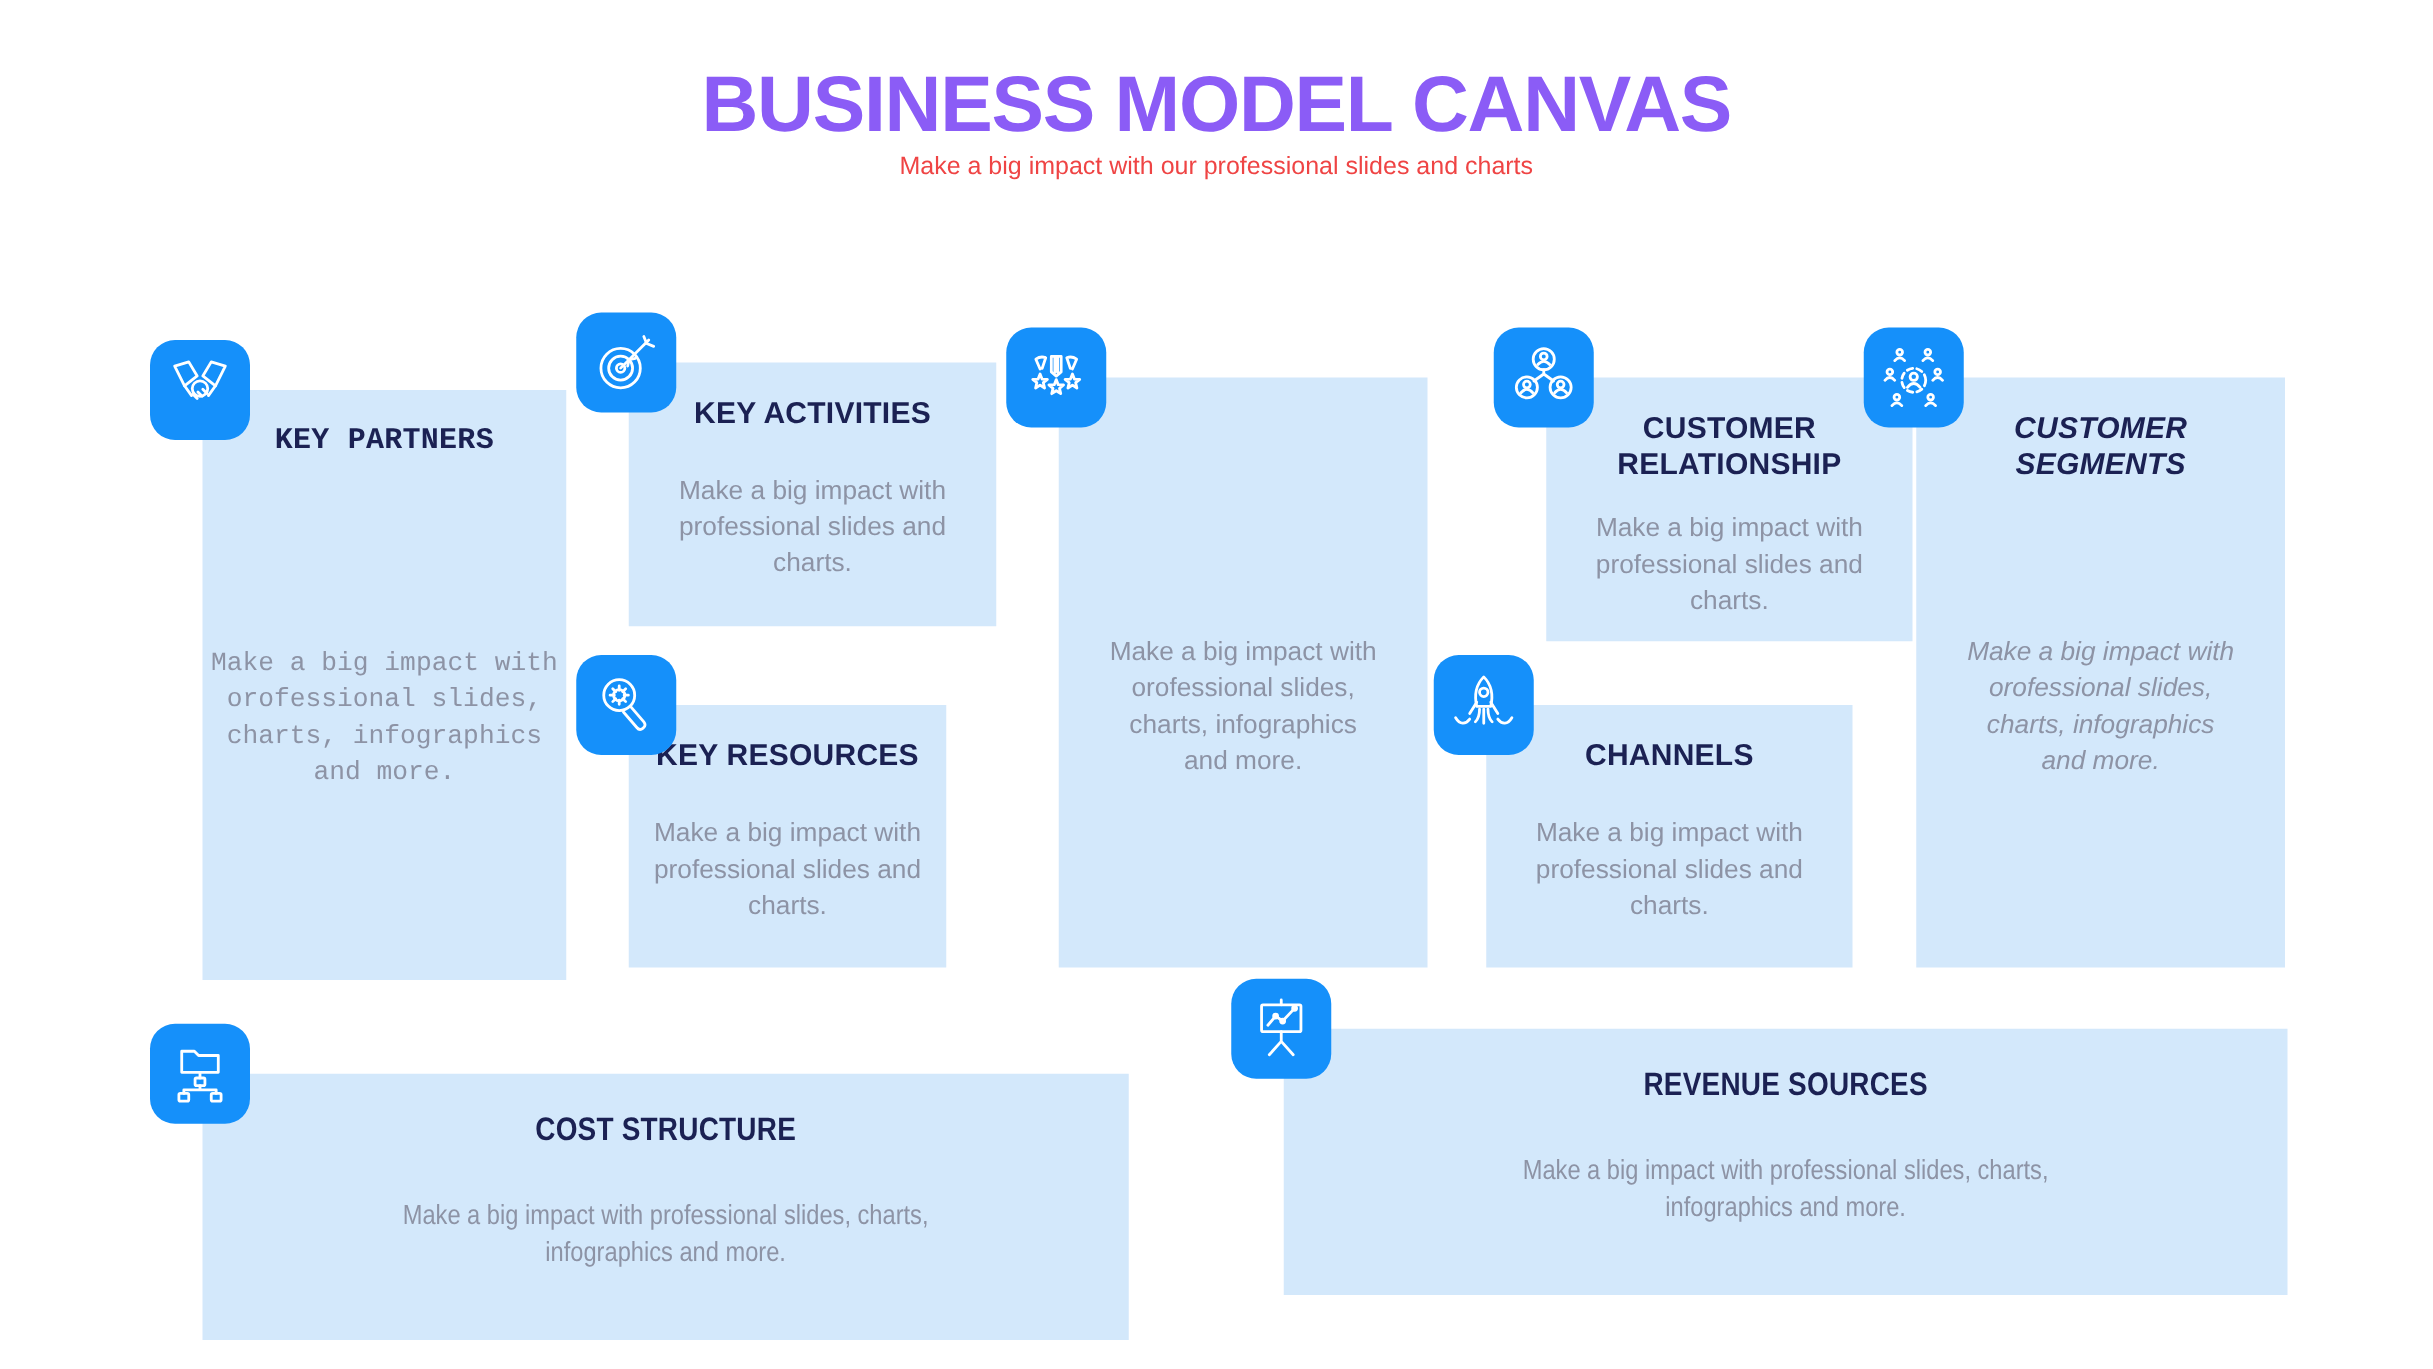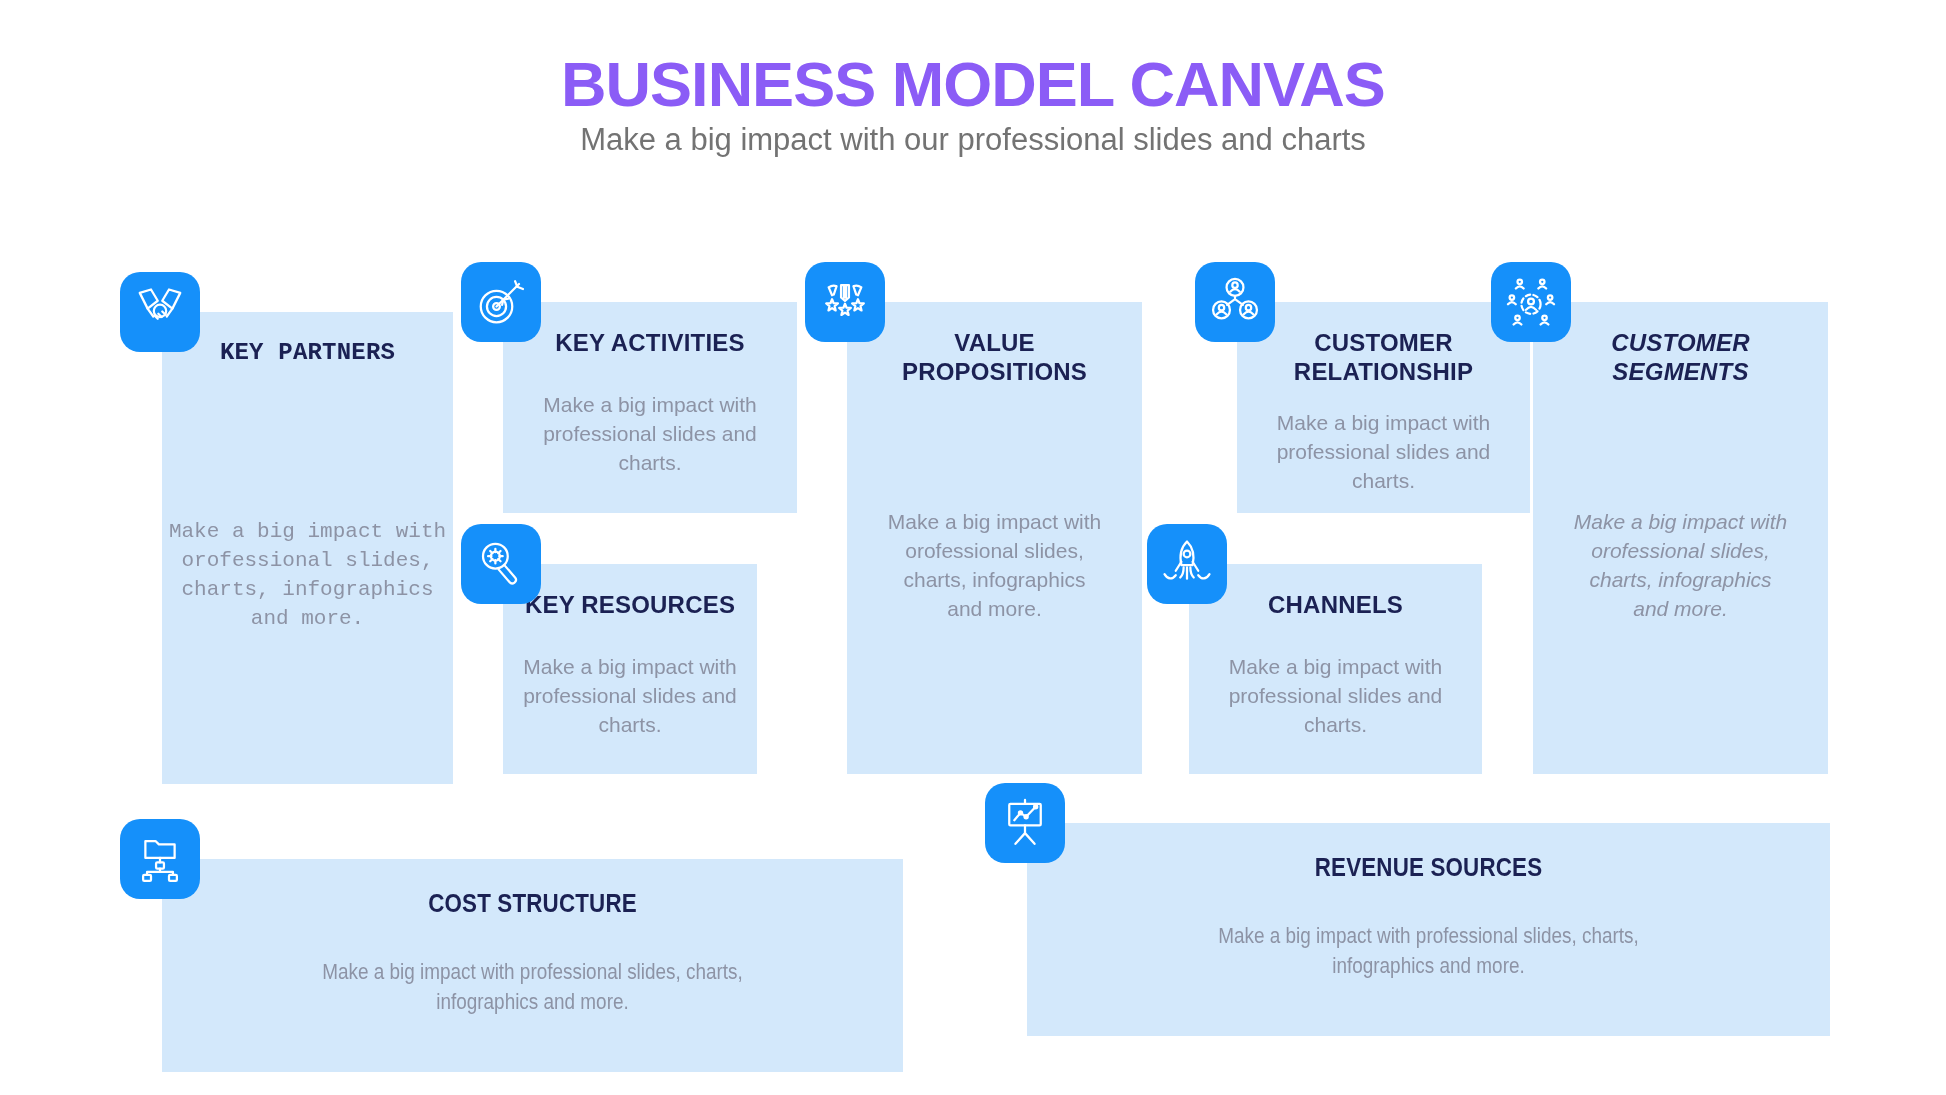--- a/index.html
+++ b/index.html
@@ -10,27 +10,27 @@
   .canvas{position:relative;width:1946px;height:1095px;background:#ffffff;overflow:hidden;}
 
   
   .title{
     position:absolute;left:0;top:53px;width:100%;margin:0;
     text-align:center;font-size:63px;line-height:1;font-weight:800;
     color:#8b5cf6;letter-spacing:-1px;
   }
   .subtitle{
     position:absolute;left:0;top:122px;width:100%;margin:0;
-    text-align:center;font-size:31px;color:#737373;font-weight:400;
+    text-align:center;font-size:20px;color:#ef4444;font-weight:400;
   }
 
   
   .panel{position:absolute;background:#d3e8fb;}
   .kp  {left:162px; top:312px; width:291px; height:472px;font-family:Liberation Mono, monospace;}
-  .ka  {left:503px; top:302px; width:294px; height:211px;}
+  .ka  {left:503px; top:290px; width:294px; height:211px;}
   .kr  {left:503px; top:564px; width:254px; height:210px;}
   .vp  {left:847px; top:302px; width:295px; height:472px;}
   .cr  {left:1189px;top:302px; width:293px; height:211px;margin-left:48px;}
   .ch  {left:1189px;top:564px; width:293px; height:210px;}
   .cs  {left:1533px;top:302px; width:295px; height:472px;font-style:italic;}
   .cost{left:162px; top:823px; width:741px; height:213px;margin-top:36px;}
   .rev {left:1027px;top:823px; width:803px; height:213px;}
 
   
   .badge{
@@ -131,21 +131,20 @@
       <svg viewBox="0 0 48 48" stroke-width="1.8">
         <path d="M20.5 9 h7 v11 l-3.5 3 l-3.5 -3 z"></path>
         <path d="M23 9 v11.5 M25 9 v11.5"></path>
         <path d="M9.5 11 l3 7 M16.5 10 l-2.5 7.5 M9.5 11 q3.5 -2.5 7 -1"></path>
         <path d="M38.5 11 l-3 7 M31.5 10 l2.5 7.5 M38.5 11 q-3.5 -2.5 -7 -1"></path>
         <polygon points="24,25.5 25.4,29.1 29.2,29.3 26.3,31.7 27.2,35.5 24,33.4 20.8,35.5 21.7,31.7 18.8,29.3 22.6,29.1"></polygon>
         <polygon points="12.5,21.5 13.9,25.1 17.7,25.3 14.8,27.7 15.7,31.5 12.5,29.4 9.3,31.5 10.2,27.7 7.3,25.3 11.1,25.1"></polygon>
         <polygon points="35.5,21.5 36.9,25.1 40.7,25.3 37.8,27.7 38.7,31.5 35.5,29.4 32.3,31.5 33.2,27.7 30.3,25.3 34.1,25.1"></polygon>
       </svg>
     </div>
-    <h3 class="sec-title">VALUE PROPOSITIONS</h3>
     <p class="body">
       <span>Make a big impact with</span>
       <span>orofessional slides,</span>
       <span>charts, infographics</span>
       <span>and more.</span>
     </p>
   </section>
 
   <section class="panel cr">
     <div class="badge">

